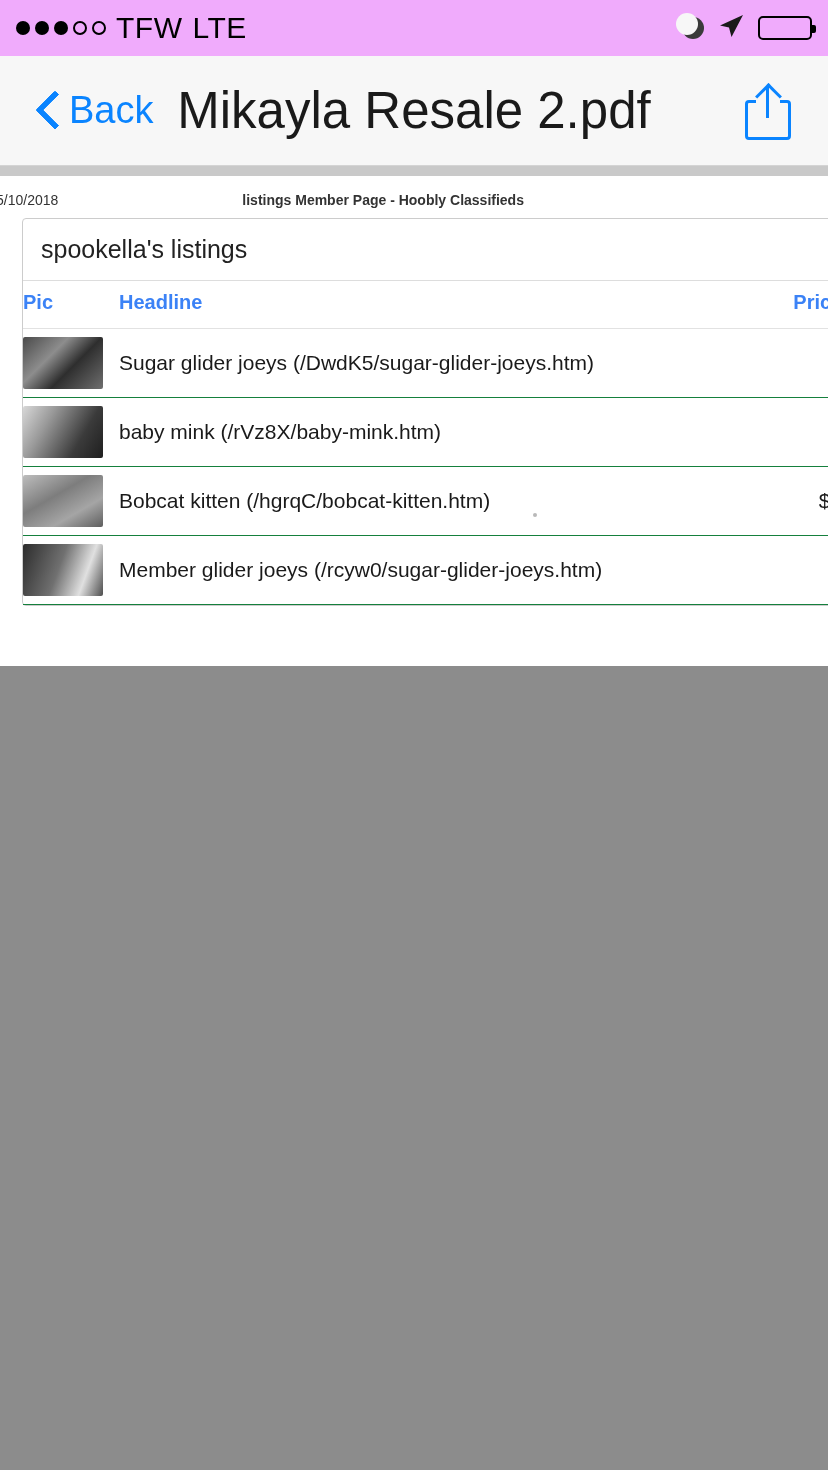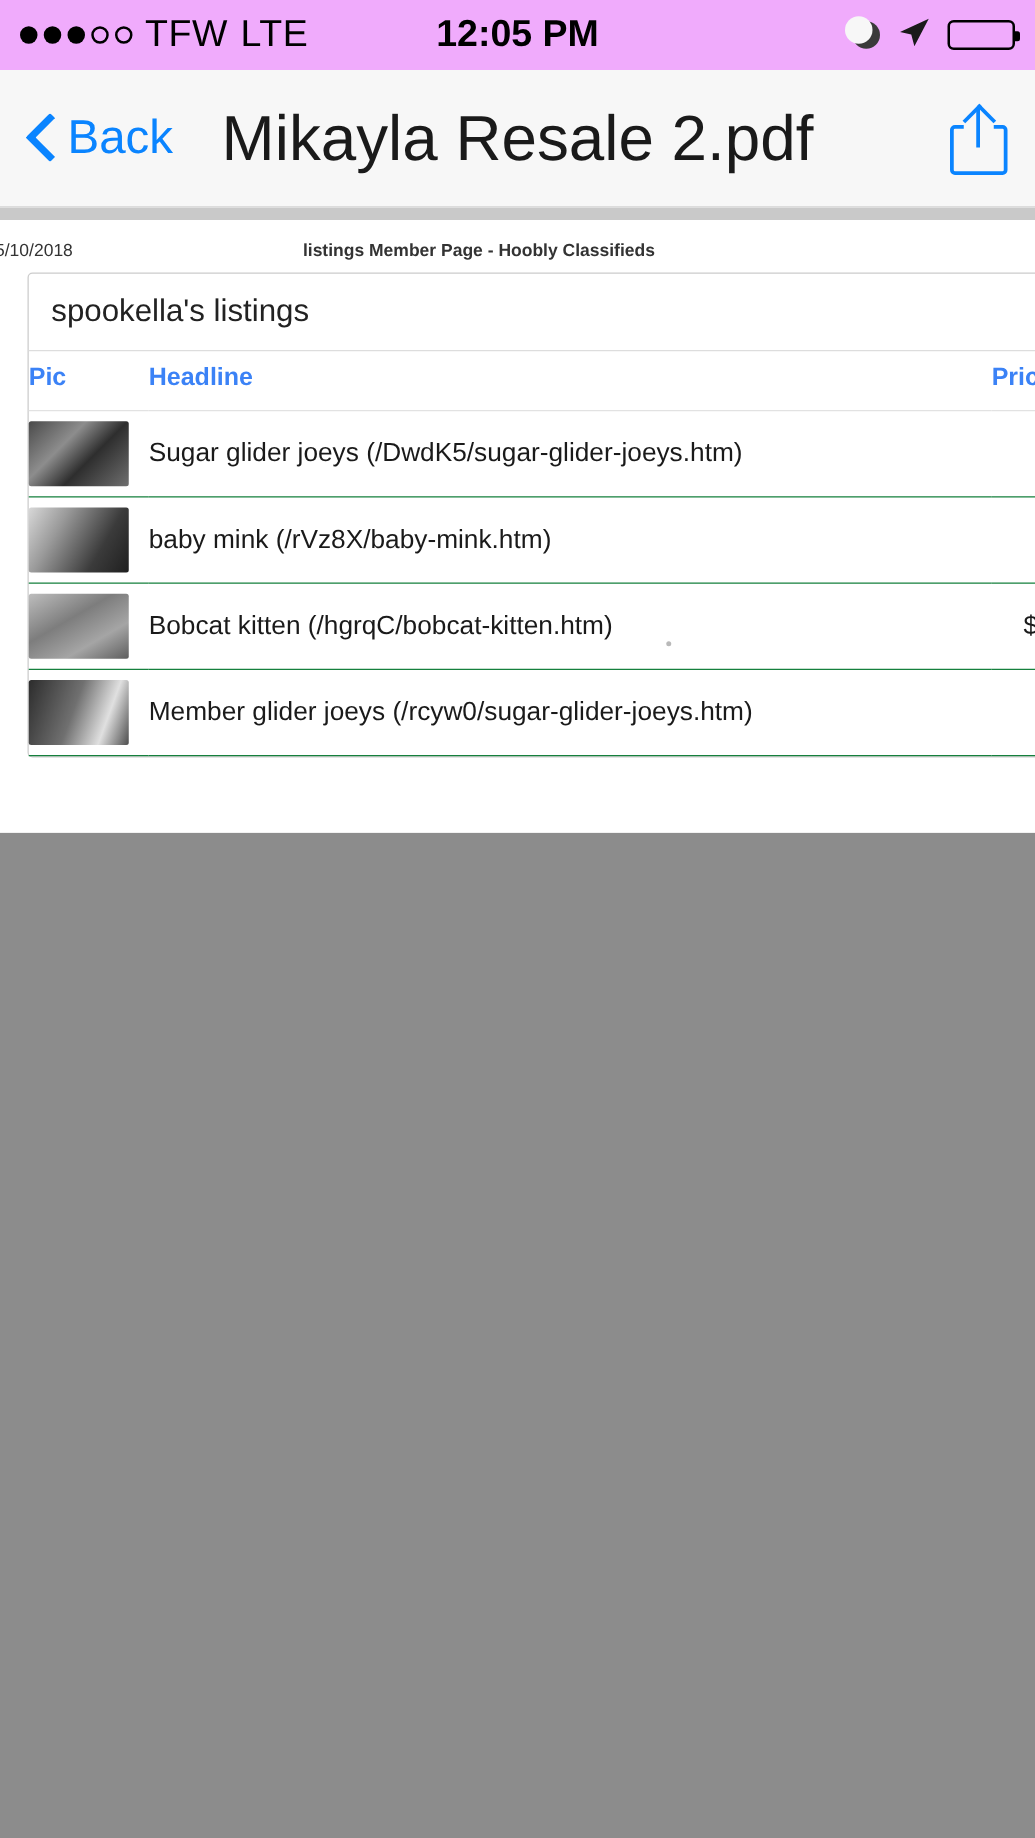--- a/index.html
+++ b/index.html
@@ -117,21 +117,21 @@
     border-radius: 2px;
   }
 
   
   .nav-bar {
     height: 110px;
     background: #f7f7f7;
     border-bottom: 1px solid #d4d4d4;
     display: flex;
     align-items: center;
-    padding: 0 22px;
+    padding: 0 37px;
     box-sizing: border-box;
     position: relative;
   }
   .back-btn {
     display: flex;
     align-items: center;
     gap: 10px;
     cursor: pointer;
     z-index: 3;
   }
@@ -321,21 +321,20 @@
       <span class="dot"></span>
       <span class="dot"></span>
       <span class="dot"></span>
       <span class="dot empty"></span>
       <span class="dot empty"></span>
     </div>
     <span class="carrier">TFW</span>
     <span class="network">LTE</span>
   </div>
 
-  <div class="status-time">12:05 PM</div>
 
   <div class="status-right">
     <span class="moon-icon"></span>
     <span>
       <svg width="26" height="26" viewBox="0 0 26 26" aria-hidden="true">
         <path d="M25 2 L2 12.5 L11 14.5 L13.5 24 Z" fill="#1a1a1a"></path>
       </svg>
     </span>
     <span class="battery">
       <span class="battery-fill"></span>

